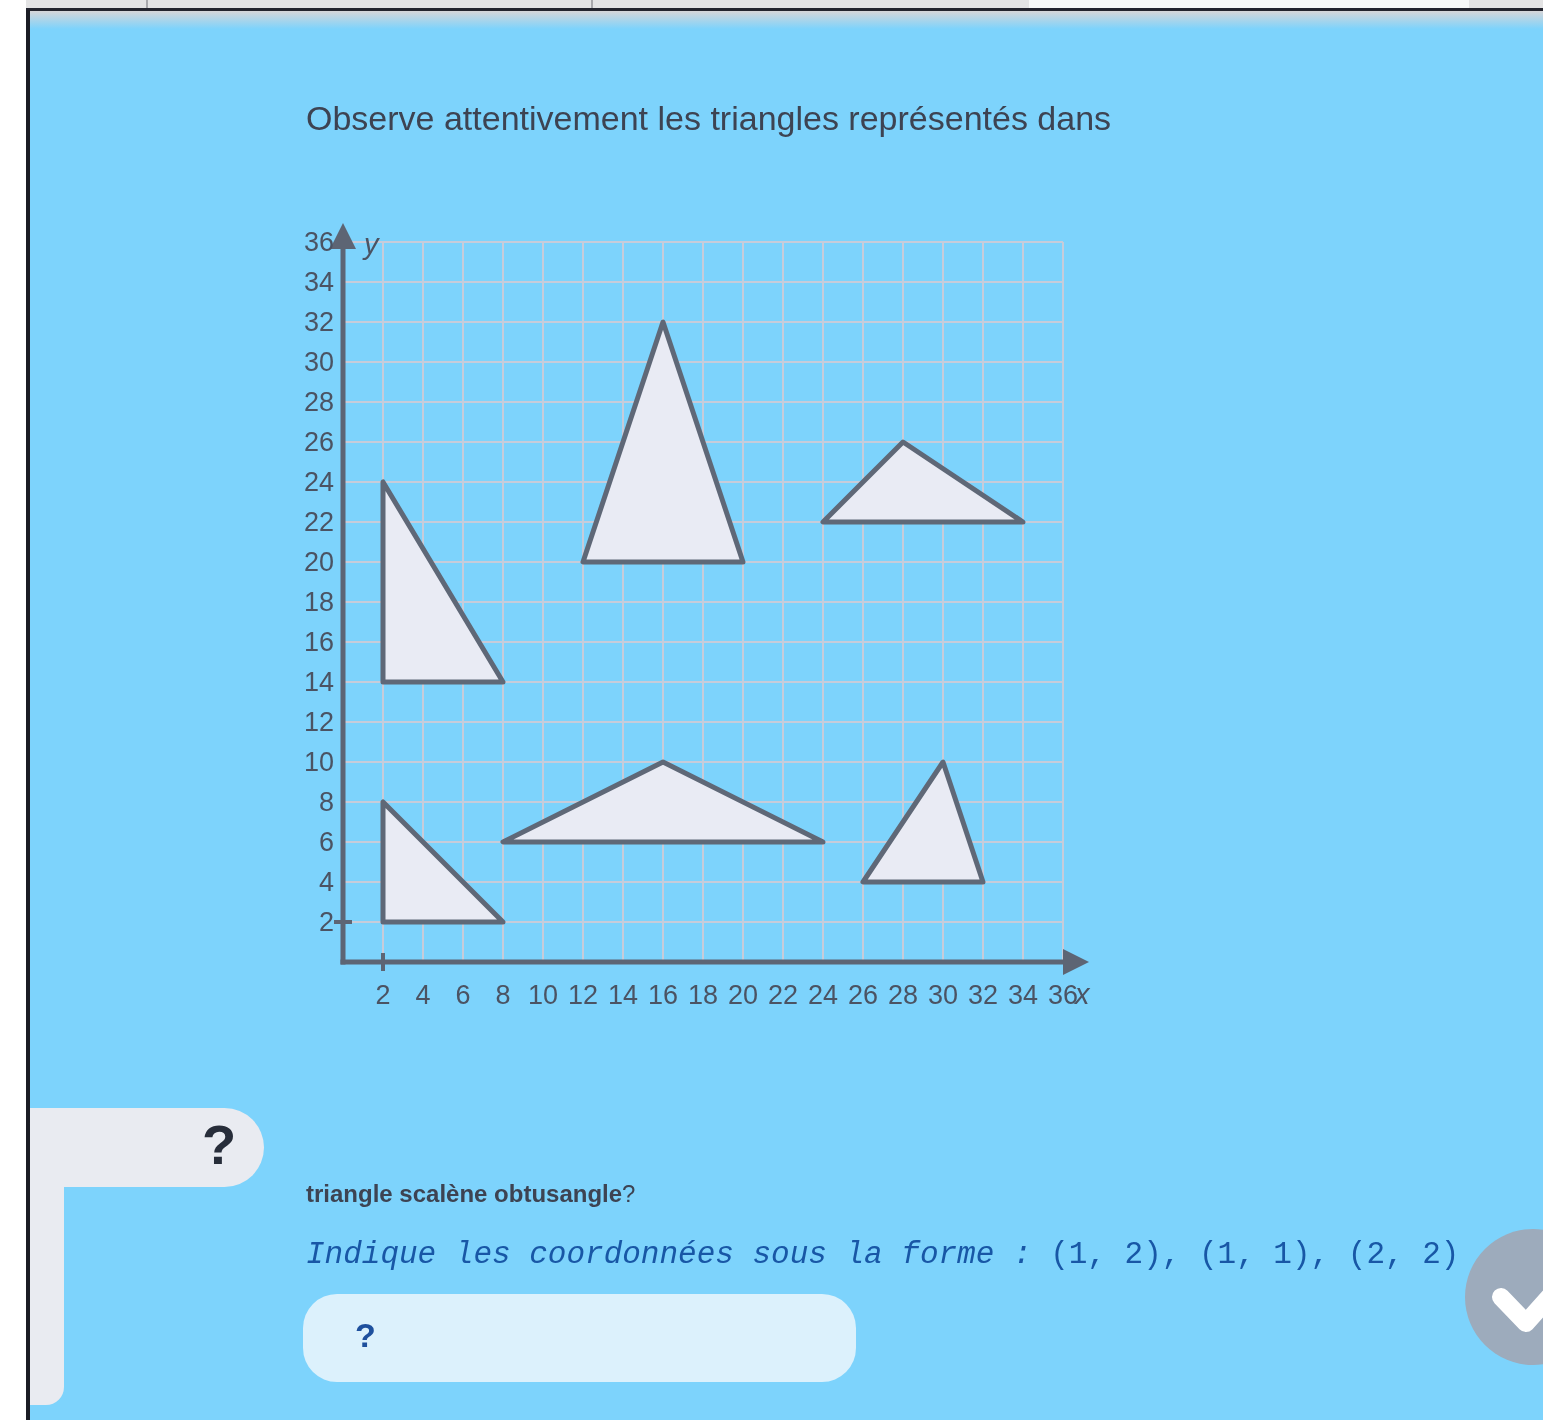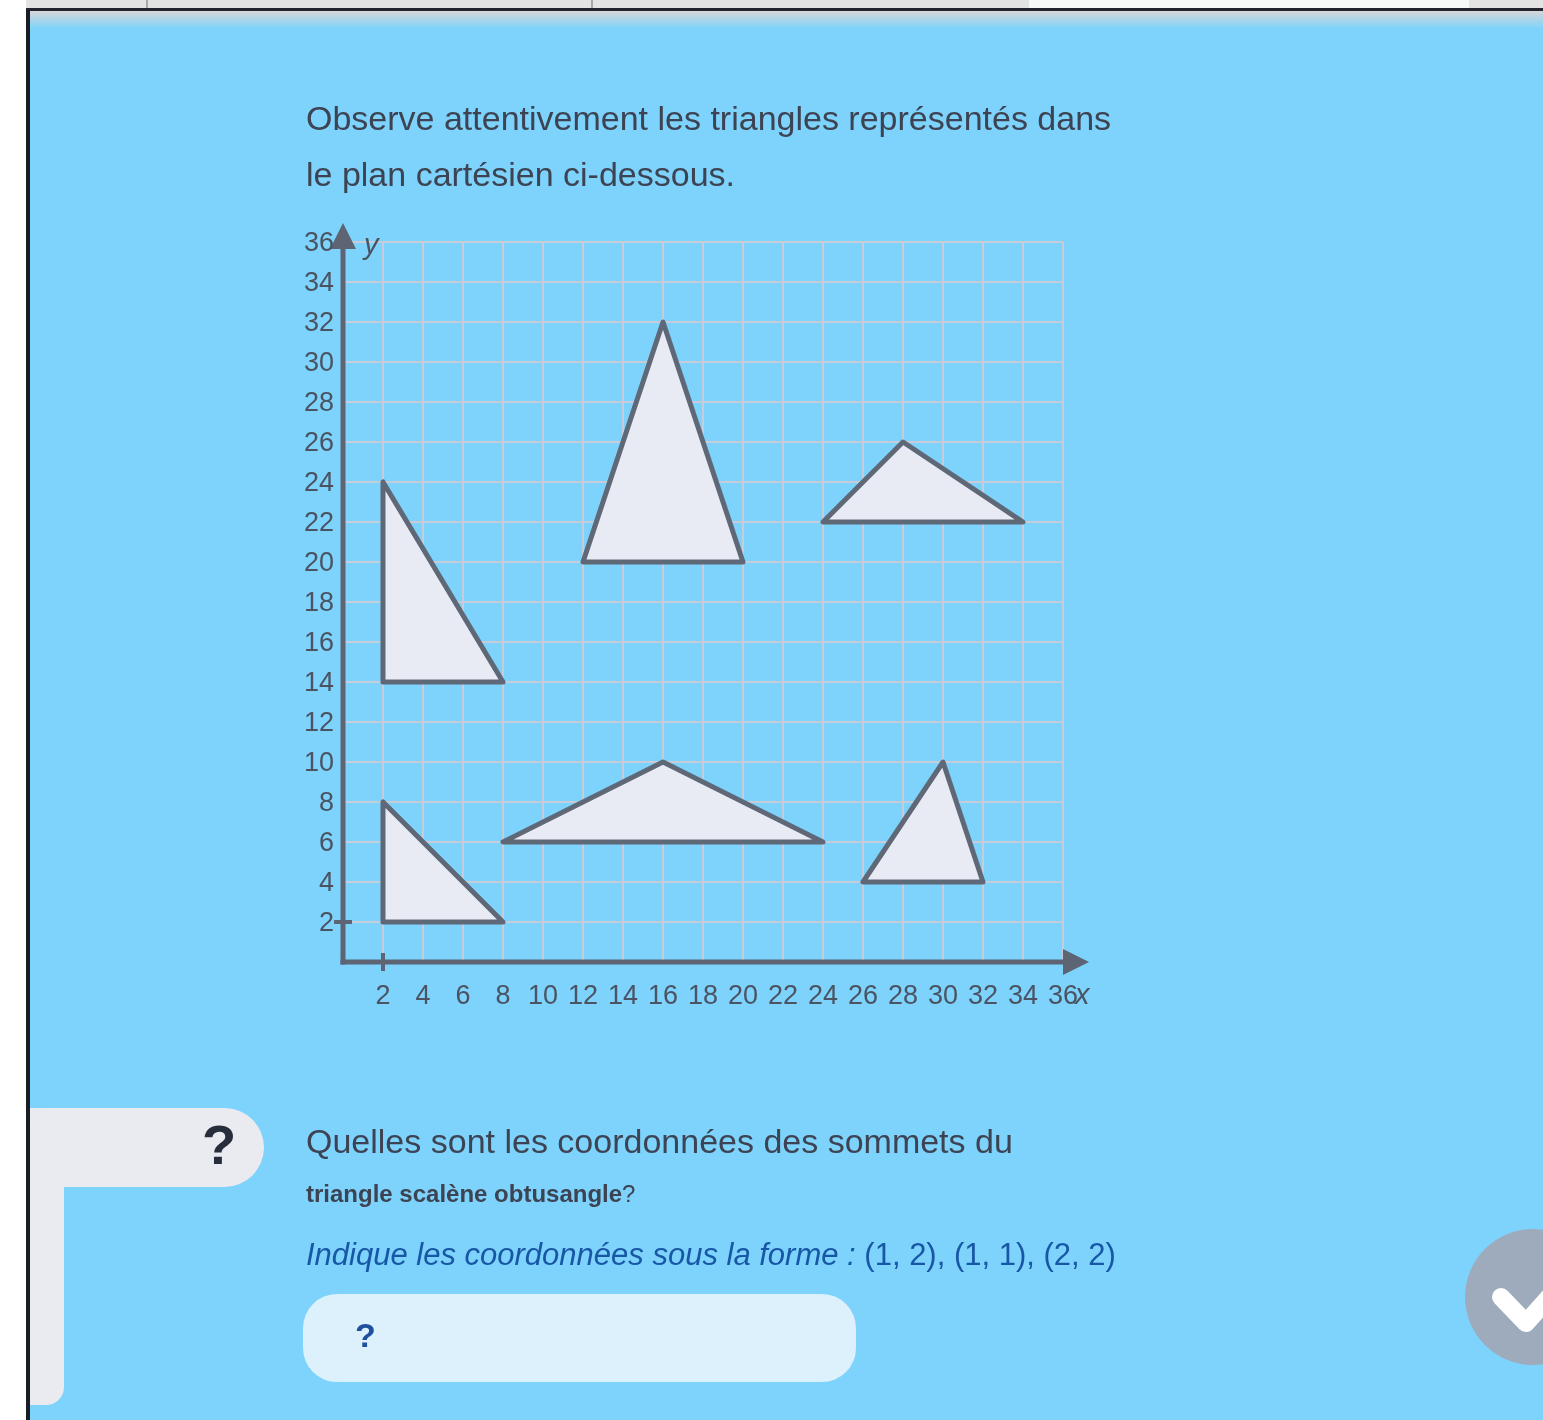--- a/index.html
+++ b/index.html
@@ -31,21 +31,21 @@
              background:#e9ebf1; border-radius:16px 40px 40px 0; }
   .q-strip { position:absolute; left:4px; top:1108px; width:34px; height:297px;
              background:#e9ebf1; border-radius:0 0 18px 0; }
   .q-mark  { position:absolute; left:163px; top:1112px; width:60px; height:70px;
              font-size:56px; font-weight:bold; color:#272d3a; text-align:center; }
 
   
   .q-line1 { position:absolute; left:280px; top:1122px; font-size:34px; color:#3d4352; }
   .q-line2 { position:absolute; left:280px; top:1180px; font-size:24px; color:#3d4352; }
   .q-line2 b { font-weight:bold; }
-  .q-hint  { position:absolute; left:280px; top:1237px; font-size:31px; color:#1857a6; }
+  .q-hint  { position:absolute; left:280px; top:1237px; font-size:31px; color:#1857a6;font-family:Liberation Mono, monospace; }
   .q-hint .it { font-style:italic; }
 
   
   .answer { position:absolute; left:277px; top:1294px; width:553px; height:88px;
             background:#dcf1fc; border-radius:34px; cursor:text; }
   .answer .ph { position:absolute; left:52px; top:22px; font-size:34px; font-weight:bold;
                 color:#1e509d; }
 
   
   .validate { position:absolute; left:1439px; top:1229px; width:136px; height:136px;
@@ -62,21 +62,20 @@
     <div class="tab-divider" style="left:565px"></div>
     <div class="active-tab"></div>
   </div>
   <div class="chrome-line"></div>
   <div class="page-shadow"></div>
   <div class="edge left"></div>
   <div class="edge right"></div>
 
   <div class="instruction">
     <div>Observe attentivement les triangles représentés dans</div>
-    <div>le plan cartésien ci-dessous.</div>
   </div>
 
   <svg id="plot" width="800" height="800" viewBox="0 0 800 800">
       <g>
         <line x1="47" y1="700" x2="767" y2="700" stroke="#c7ccda" stroke-width="2"></line>
         <line x1="47" y1="660" x2="767" y2="660" stroke="#c7ccda" stroke-width="2"></line>
         <line x1="47" y1="620" x2="767" y2="620" stroke="#c7ccda" stroke-width="2"></line>
         <line x1="47" y1="580" x2="767" y2="580" stroke="#c7ccda" stroke-width="2"></line>
         <line x1="47" y1="540" x2="767" y2="540" stroke="#c7ccda" stroke-width="2"></line>
         <line x1="47" y1="500" x2="767" y2="500" stroke="#c7ccda" stroke-width="2"></line>
@@ -166,21 +165,20 @@
         <text x="767" y="782" text-anchor="middle">36</text>
         <text x="68" y="32" font-style="italic" font-size="29">y</text>
         <text x="779" y="782" font-style="italic" font-size="29">x</text>
       </g>
     </svg>
 
   <div class="q-strip"></div>
   <div class="q-arm"></div>
   <div class="q-mark">?</div>
 
-  <div class="q-line1">Quelles sont les coordonnées des sommets du</div>
   <div class="q-line2">
     <b>triangle scalène obtusangle</b><span>?</span>
   </div>
   <div class="q-hint">
     <span class="it">Indique les coordonnées sous la forme : </span><span>(1, 2), (1, 1), (2, 2)</span>
   </div>
 
   <div class="answer">
     <span class="ph">?</span>
   </div>

